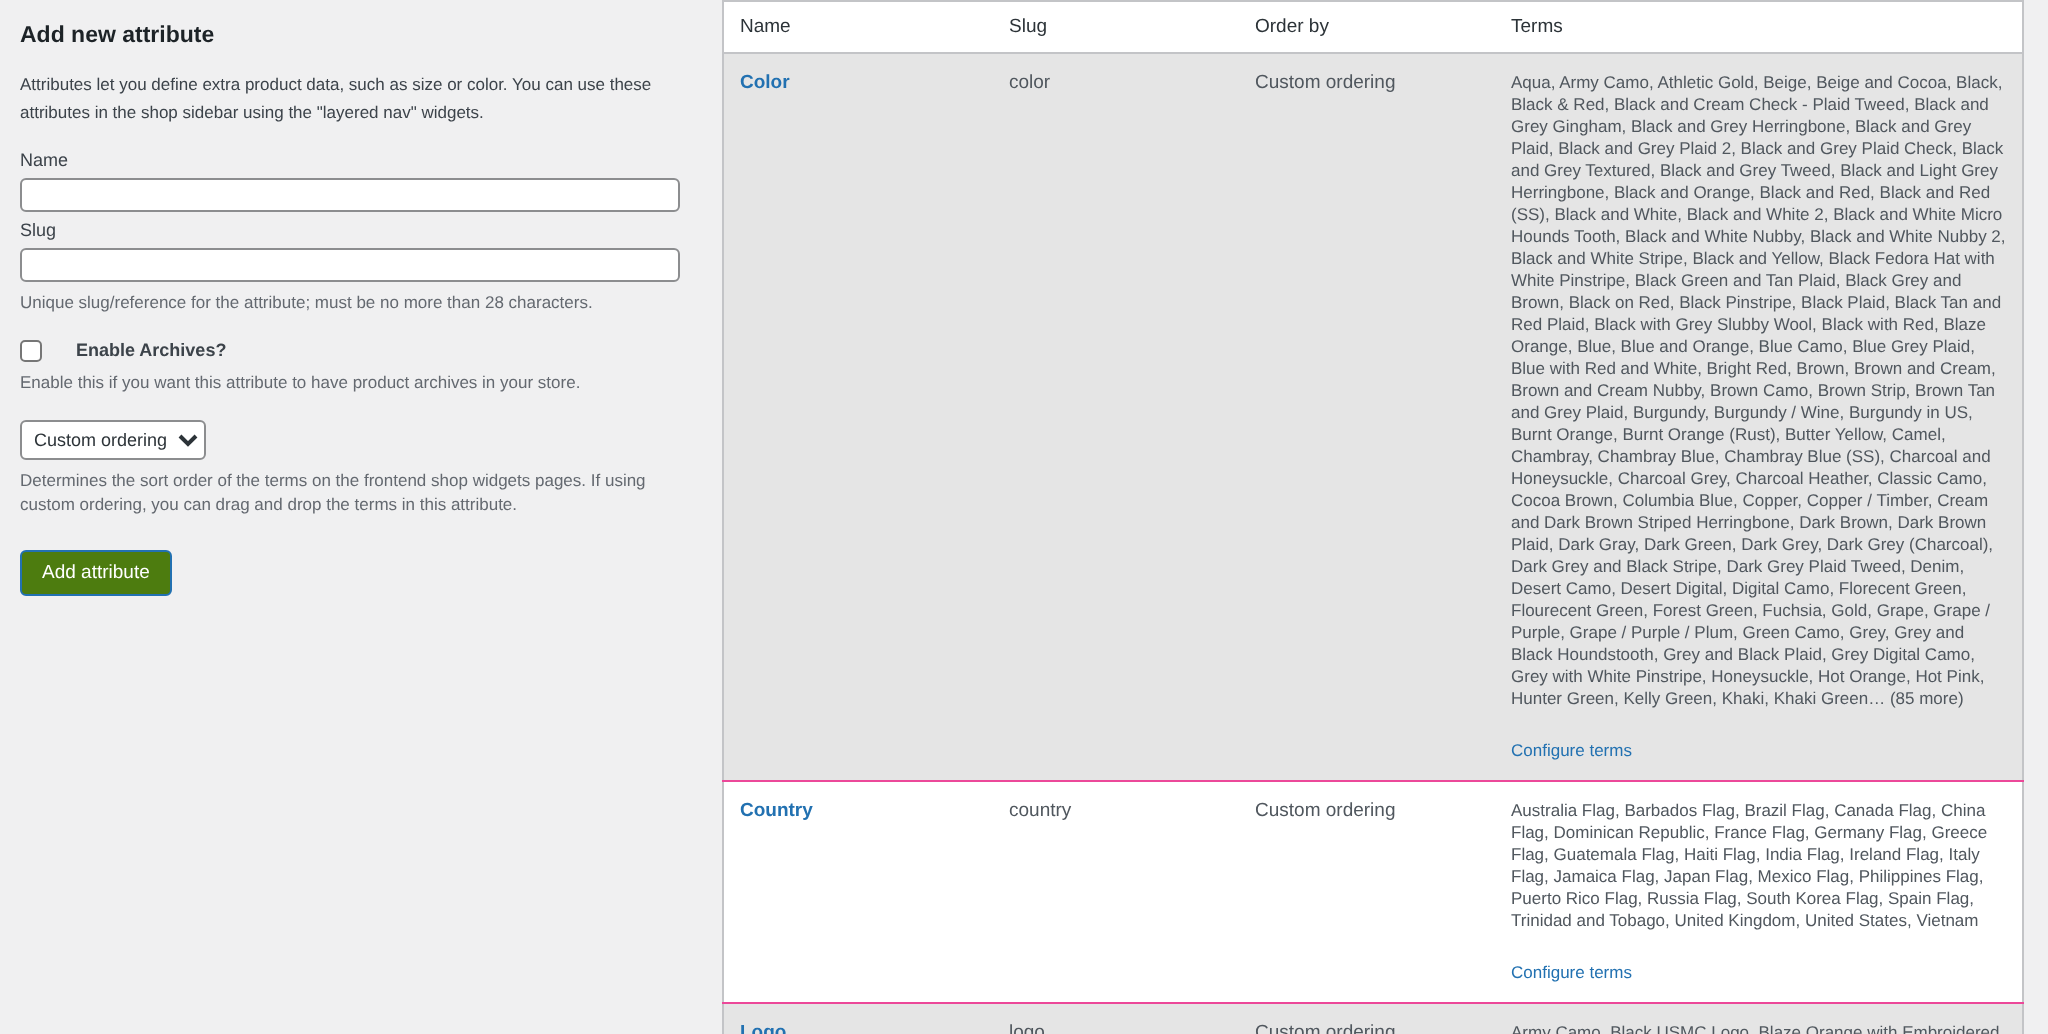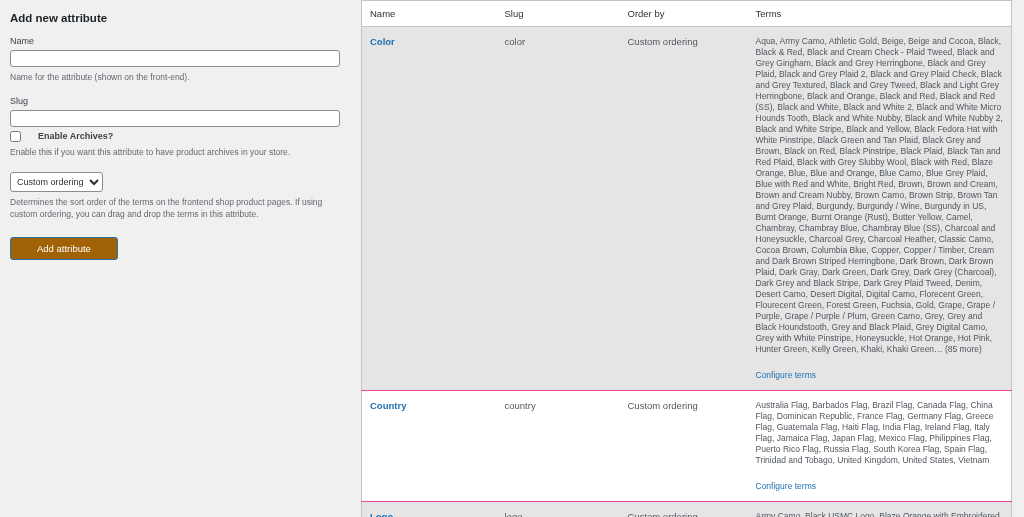--- a/index.html
+++ b/index.html
@@ -41,23 +41,23 @@
   }
   .check-row .check-label { font-size:9px; font-weight:bold; color:#3c434a;padding-left:12px; }
   .sort-select {
     height:20px; min-width:92px;
     border:1px solid #8c8d8f; border-radius:3px; background:#fff;
     font-family:"Liberation Sans", sans-serif; font-size:9px; color:#2c3338;
     padding:0 2px; outline:none;
   }
   .primary-btn {
     display:inline-block; margin-top:4px;
-    background:#a16207; border:1px solid #2271b1; border-radius:3px;
+    background:#4d7c0f; border:1px solid #2271b1; border-radius:3px;
     color:#fff; font-size:9.5px; font-family:"Liberation Sans", sans-serif;
-    padding:5px 26px; cursor:pointer;text-align:right;
+    padding:5px 10px; cursor:pointer;text-align:right;
   }
 
   
   .attr-table {
     position:absolute; left:361px; top:0; width:651px;
     border-collapse:collapse; background:#fff;
     border:1px solid #c3c4c7;
   }
   .attr-table col.c-name { width:135px; }
   .attr-table col.c-slug { width:123px; }
@@ -82,38 +82,39 @@
     display:inline-block; margin-top:15px;
     color:#2271b1; font-size:8.5px; line-height:11px; text-decoration:none; cursor:pointer;
   }
   a.configure:empty { display:none; }
 </style>
 </head>
 <body>
 
 <div class="panel">
   <h2>Add new attribute</h2>
+  <p class="intro">Attributes let you define extra product data, such as size or color. You can use these attributes in the shop sidebar using the "layered nav" widgets.</p>
 
   <label class="field-label">Name</label>
   <input class="text-input" type="text" style="">
-  <p class="help">Name for the attribute (shown on the front-end).</p>
 
   <label class="field-label">Slug</label>
   <input class="text-input" type="text" style="">
+  <p class="help">Unique slug/reference for the attribute; must be no more than 28 characters.</p>
 
   <div class="check-row">
     <input type="checkbox" style="">
     <span class="check-label">Enable Archives?</span>
   </div>
   <p class="help">Enable this if you want this attribute to have product archives in your store.</p>
 
   <select class="sort-select">
     <option>Custom ordering</option>
   </select>
-  <p class="help">Determines the sort order of the terms on the frontend shop product pages. If using custom ordering, you can drag and drop the terms in this attribute.</p>
+  <p class="help">Determines the sort order of the terms on the frontend shop widgets pages. If using custom ordering, you can drag and drop the terms in this attribute.</p>
 
   <button class="primary-btn">Add attribute</button>
 </div>
 
 <table class="attr-table">
   <colgroup>
       <col class="c-name">
       <col class="c-slug">
       <col class="c-order">
       <col class="c-terms">

